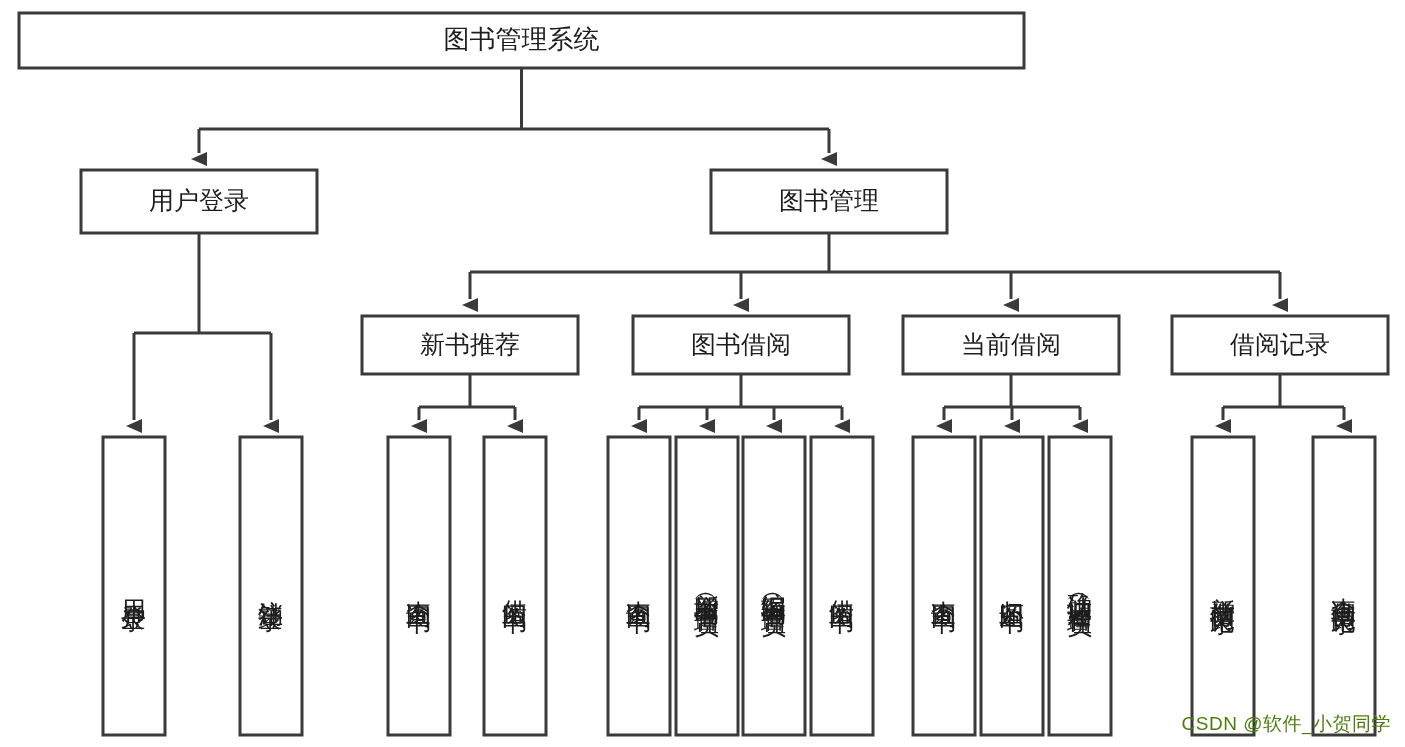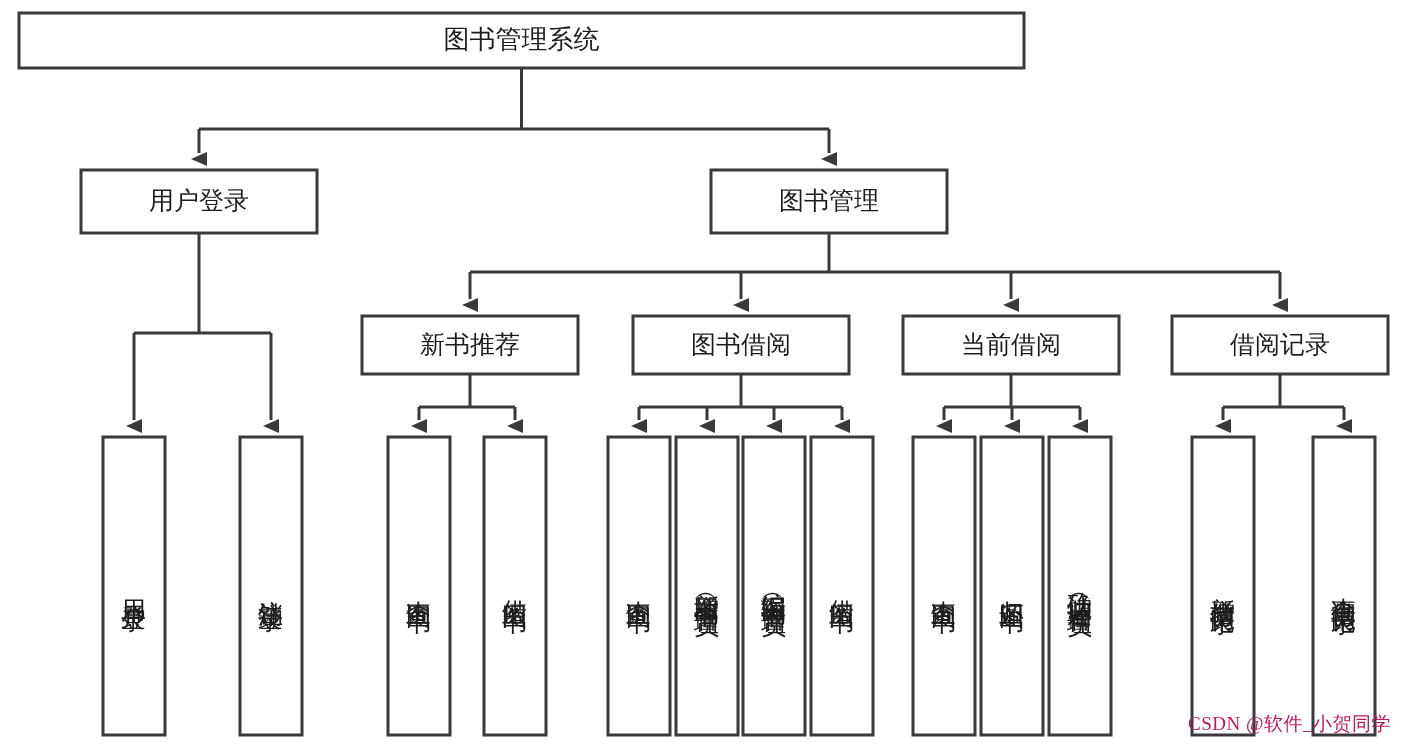--- a/index.html
+++ b/index.html
@@ -71,23 +71,23 @@
     line-height: 1.12;
     letter-spacing: 3px;
     color: #1d1d1d;
     white-space: nowrap;
     text-align: center;
   }
   .watermark {
     position: absolute;
     right: 14px;
     bottom: 8px;
-    font-family: Liberation Serif, serif;
+    font-family: Liberation Sans, sans-serif;
     font-size: 19px;
-    color: #be185d;
+    color: #4d7c0f;
     letter-spacing: 0.5px;
     white-space: nowrap;
     user-select: none;
   }
 </style>
 </head>
 <body>
 
 <div id="diagram-root">
   <svg class="flow" viewBox="0 0 1405 747">

